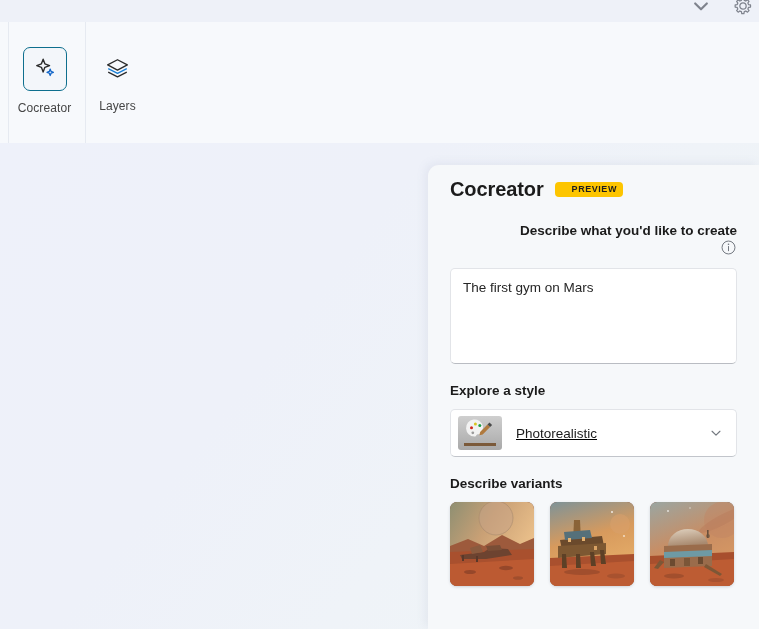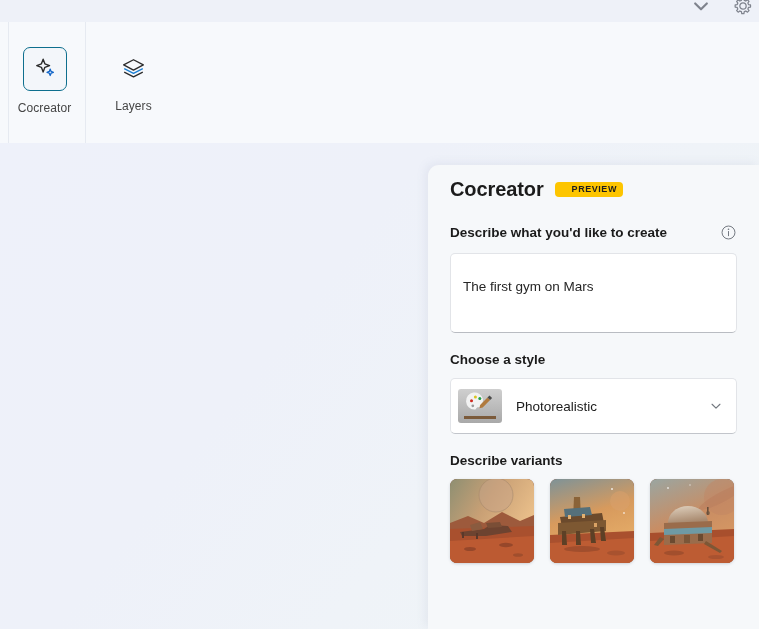--- a/index.html
+++ b/index.html
@@ -34,33 +34,33 @@
   .panel{position:absolute;left:428px;top:165px;width:331px;height:464px;
          background:#f6f8fa;border-top-left-radius:11px;
          box-shadow:-3px -2px 10px rgba(120,130,160,.10);
          box-sizing:border-box;padding:0 22px;overflow:hidden;}
 
   .panel-head{display:flex;align-items:center;gap:11px;padding-top:13px;}
   .panel-title{font-size:20px;font-weight:600;color:#1b1b1b;letter-spacing:-.1px;}
   .badge{background:#fdc500;color:#1d1d1d;font-size:9px;font-weight:700;letter-spacing:.55px;
          padding:3px 6px 3px 17px;border-radius:4px;line-height:1;}
 
-  .field-label-row{display:flex;align-items:center;justify-content:space-between;margin-top:22px;}
+  .field-label-row{display:flex;align-items:flex-end;justify-content:space-between;margin-top:22px;flex-direction:column;}
   .field-label{font-size:13.5px;color:#1b1b1b;font-weight:600;}
   .info-icon{width:18px;height:18px;display:flex;align-items:center;justify-content:center;}
 
-  .prompt-box{margin-top:12px;height:80px;background:#ffffff;border:1px solid #e2e4e8;
-              border-bottom:1.6px solid #b9bcc2;border-radius:5px;box-sizing:border-box;padding:24px 12px;}
+  .prompt-box{margin-top:12px;height:96px;background:#ffffff;border:1px solid #e2e4e8;
+              border-bottom:1.6px solid #b9bcc2;border-radius:5px;box-sizing:border-box;padding:10px 12px;}
   .prompt-text{font-size:13.5px;color:#262626;line-height:1.35;}
 
   .section-label{margin-top:19px;font-size:13.5px;color:#1b1b1b;font-weight:600;}
 
-  .style-select{margin-top:11px;height:56px;background:#ffffff;border:1px solid #e2e4e8;
+  .style-select{margin-top:11px;height:48px;background:#ffffff;border:1px solid #e2e4e8;
                 border-bottom:1.4px solid #c2c5cb;border-radius:5px;display:flex;align-items:center;
-                padding:0 12px 0 7px;box-sizing:border-box;}
+                padding:0 12px 0 7px;box-sizing:border-box;text-decoration:underline;}
   .style-thumb{width:44px;height:34px;border-radius:3px;flex:0 0 auto;overflow:hidden;}
   .style-name{margin-left:14px;font-size:13.5px;color:#1b1b1b;flex:1;}
   .chev{width:16px;height:16px;display:flex;align-items:center;justify-content:center;opacity:.75;}
 
   .variants{margin-top:11px;display:flex;gap:16px;}
   .variant{width:84px;height:84px;border-radius:7px;overflow:hidden;
            box-shadow:0 1px 3px rgba(60,70,90,.22);background:#7a3b23;flex:0 0 auto;}
   .variant svg{display:block;width:84px;height:84px;}
 </style>
 </head>
@@ -90,21 +90,21 @@
     <div class="tb-item" style="left:2px;">
       <div class="tb-iconwrap sel">
         <svg viewBox="0 0 28 28" width="26" height="26">
           <path d="M12 3.4l1.85 5.05L18.9 10.3l-5.05 1.85L12 17.2l-1.85-5.05L5.1 10.3l5.05-1.85z" fill="none" stroke="#2b2b2b" stroke-width="1.5" stroke-linejoin="round"></path>
           <path d="M19.6 14.1l.95 2.5 2.5.95-2.5.95-.95 2.5-.95-2.5-2.5-.95 2.5-.95z" fill="none" stroke="#1266c8" stroke-width="1.35" stroke-linejoin="round"></path>
         </svg>
       </div>
       <div class="tb-label">Cocreator</div>
     </div>
 
-    <div class="tb-item" style="left:91px;">
+    <div class="tb-item" style="left:75px;">
       <div class="tb-iconwrap">
         <svg viewBox="0 0 28 28" width="25" height="25">
           <path d="M14 4.2L25 10l-11 5.8L3 10z" fill="none" stroke="#2b2b2b" stroke-width="1.5" stroke-linejoin="round"></path>
           <path d="M3.6 14.2L14 19.4l10.4-5.2" fill="none" stroke="#1a7fd4" stroke-width="1.5" stroke-linejoin="round"></path>
           <path d="M3.6 18.1L14 23.3l10.4-5.2" fill="none" stroke="#2b2b2b" stroke-width="1.5" stroke-linejoin="round"></path>
         </svg>
       </div>
       <div class="tb-label">Layers</div>
     </div>
   </div>
@@ -126,21 +126,21 @@
           <circle cx="10" cy="6.2" r=".95" fill="#6a6f78"></circle>
           <path d="M10 8.8v5" stroke="#6a6f78" stroke-width="1.1" stroke-linecap="round"></path>
         </svg>
       </div>
     </div>
 
     <div class="prompt-box" title="Describe what you'd like to create">
       <div class="prompt-text">The first gym on Mars</div>
     </div>
 
-    <div class="section-label">Choose a style</div>
+    <div class="section-label">Explore a style</div>
 
     <div class="style-select">
       <div class="style-thumb">
         <svg viewBox="0 0 44 34" width="44" height="34">
           <defs>
             <linearGradient id="palbg" x1="0" y1="0" x2="0" y2="1">
               <stop offset="0" stop-color="#cfcfcf"></stop>
                 <stop offset="1" stop-color="#a9a9a9"></stop>
             </linearGradient>
           </defs>

